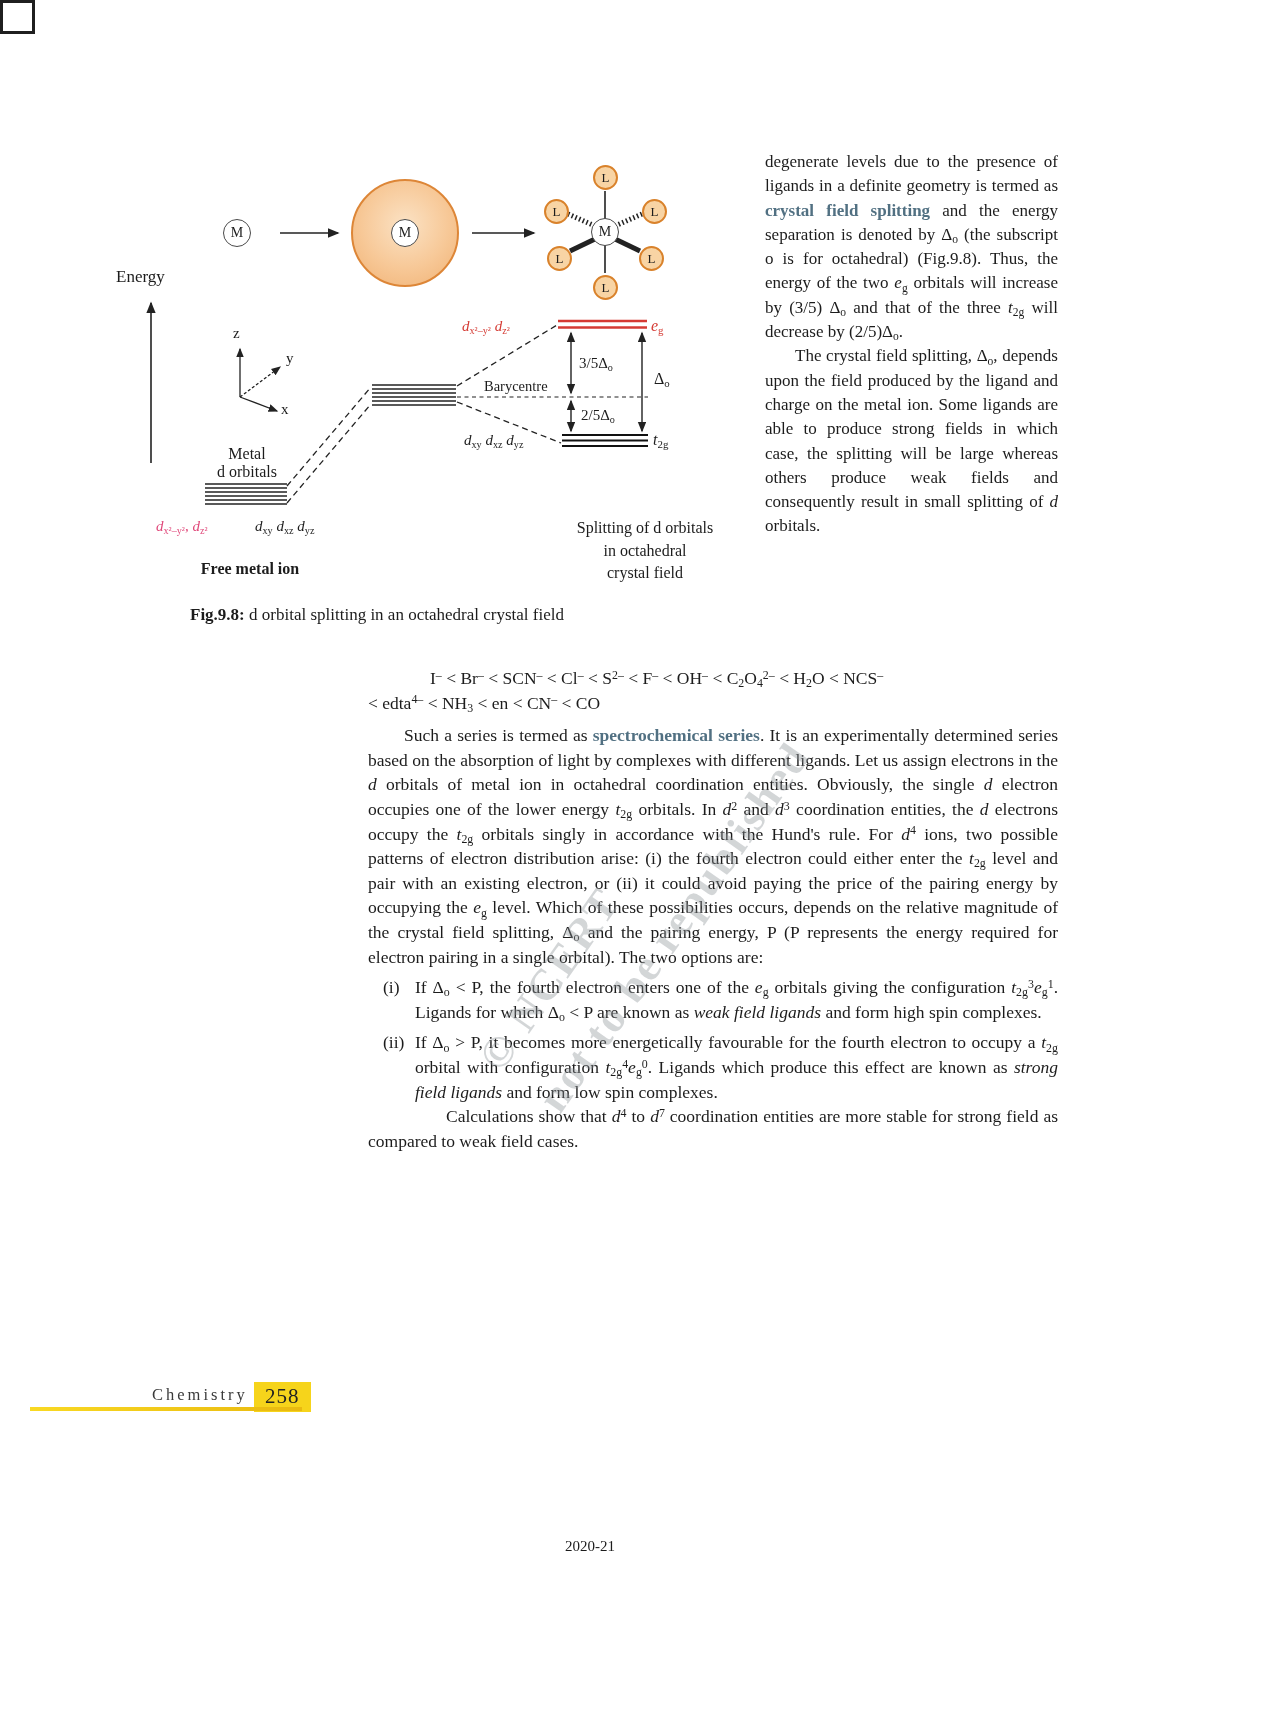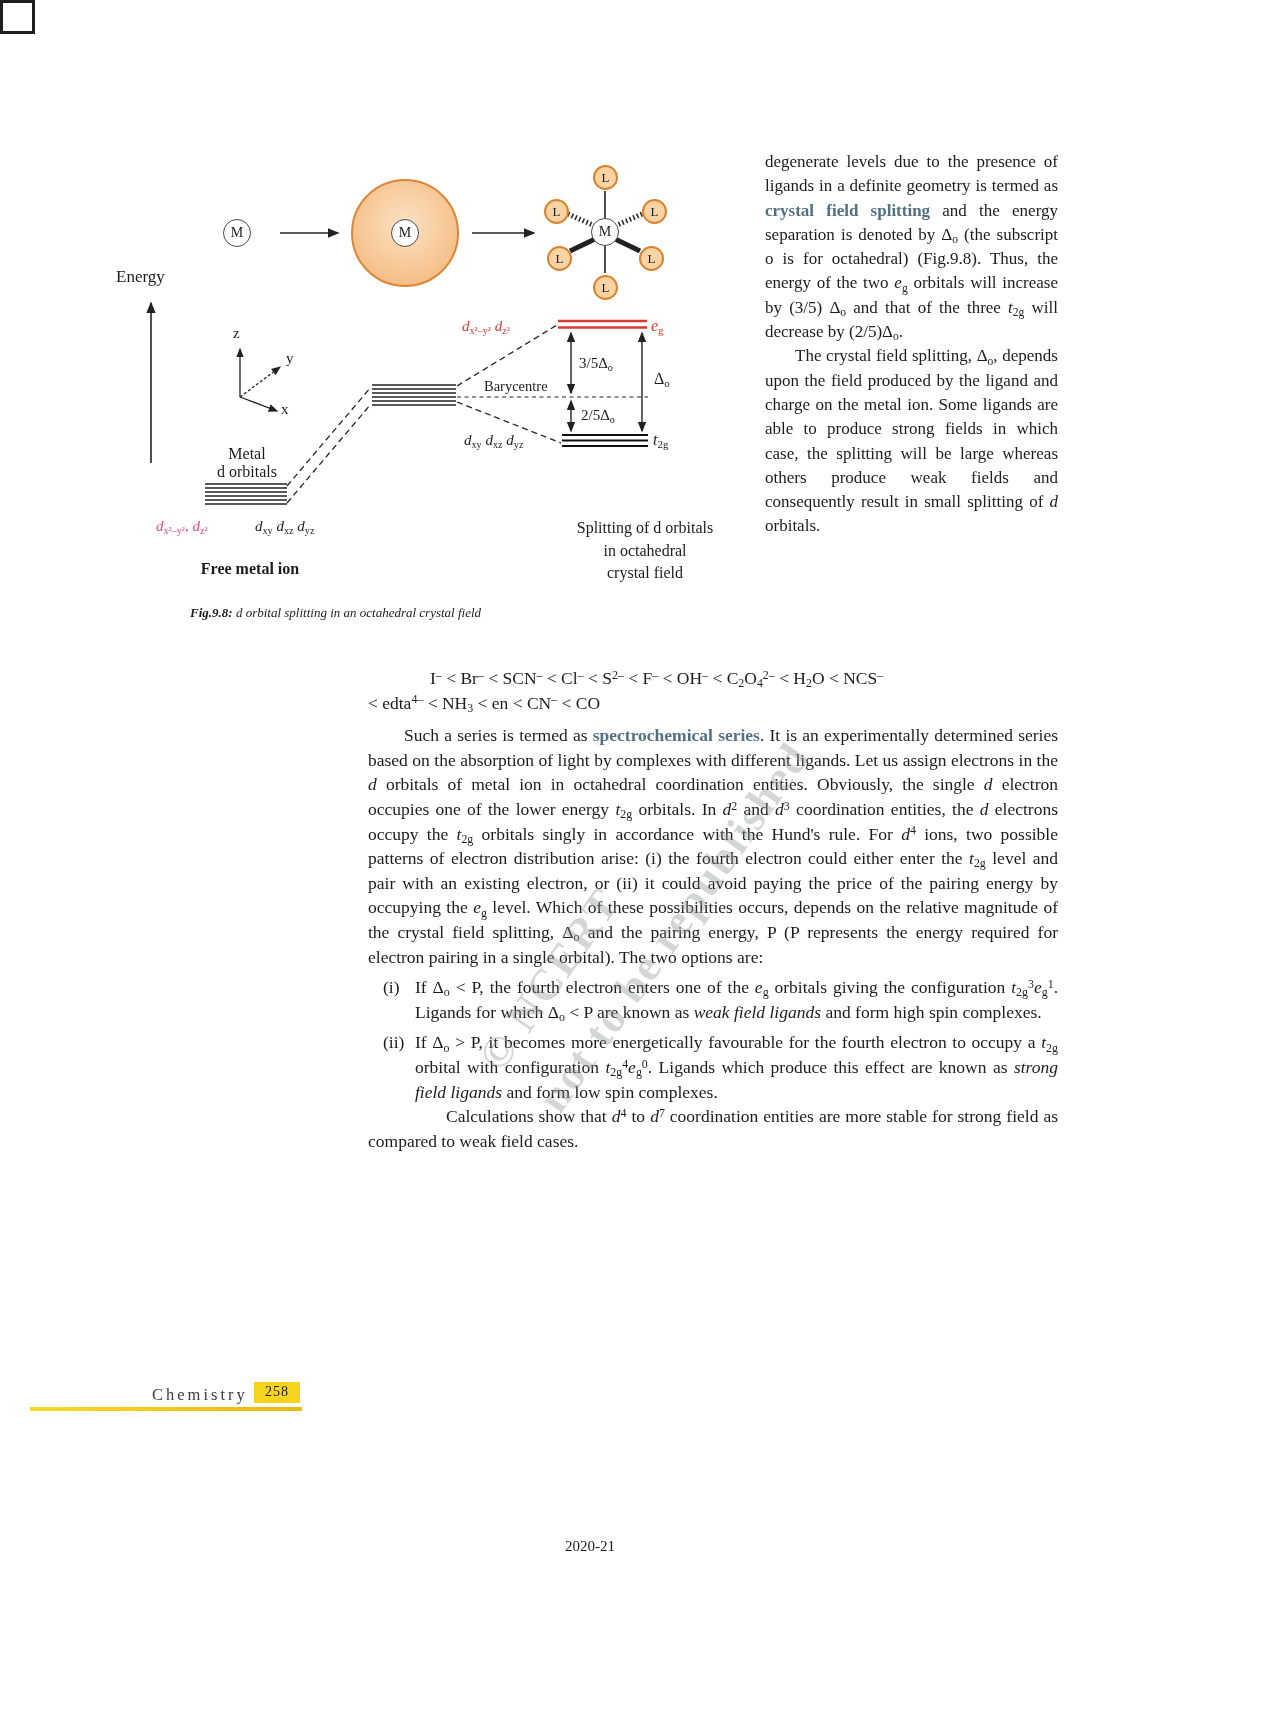--- a/index.html
+++ b/index.html
@@ -27,21 +27,21 @@
   .mcircle { width:28px; height:28px; }
   .ligand {
     width:25px; height:25px; font-size:13px;
     background:#f8d4a4; border:2px solid #d9822b;
   }
   .sphere {
     position:absolute; left:241px; top:24px; width:108px; height:108px; border-radius:50%;
     background:radial-gradient(circle at 50% 42%, #fbe2c4 0%, #f7c897 55%, #f0b173 100%);
     border:2.5px solid #dd8637;
   }
-  .caption { position:absolute; left:190px; top:605px; font-size:13px; font-style:italic; }
+  .caption { position:absolute; left:190px; top:605px; font-size:17px; }
   .caption b { font-weight:bold; }
   
   .rightcol {
     position:absolute; left:765px; top:150px; width:293px;
     font-size:17px; line-height:24.3px; text-align:justify;
   }
   .rightcol p + p { text-indent:30px; }
   .maincol {
     position:absolute; left:368px; top:663px; width:690px;
     font-size:17.5px; line-height:24.6px; text-align:justify;
@@ -56,21 +56,21 @@
   .closing { text-indent:78px; margin-top:0; }
   .kw { color:#517082; font-weight:bold; }
   i { font-style:italic; }
   sub, sup { font-size:68%; line-height:0; position:relative; vertical-align:baseline; }
   sup { top:-0.45em; }
   sub { top:0.28em; }
   
   .footer-left { position:absolute; left:152px; top:1385px; font-size:16.5px; letter-spacing:3px; color:#3a3a3a; }
   .footer-badge {
     position:absolute; left:254px; top:1382px; background:#f6d41b; color:#222;
-    font-size:14px; padding:2px 11px 3px; letter-spacing:1px;
+    font-size:21px; padding:2px 11px 3px; letter-spacing:1px;
   }
   .footer-rule { position:absolute; left:30px; top:1407px; width:272px; height:4px;
     background:linear-gradient(to right, #f9d923, #e9b90f); }
   .footer-year { position:absolute; left:530px; top:1538px; width:120px; text-align:center; font-size:15px; }
   
   .wm {
     position:absolute; left:460px; top:1045px; transform:rotate(-55deg); transform-origin:0 0;
     font-size:44px; line-height:72px; letter-spacing:2px; color:#8e9499; opacity:0.38;
     white-space:nowrap; pointer-events:none; font-weight:600;
   }

